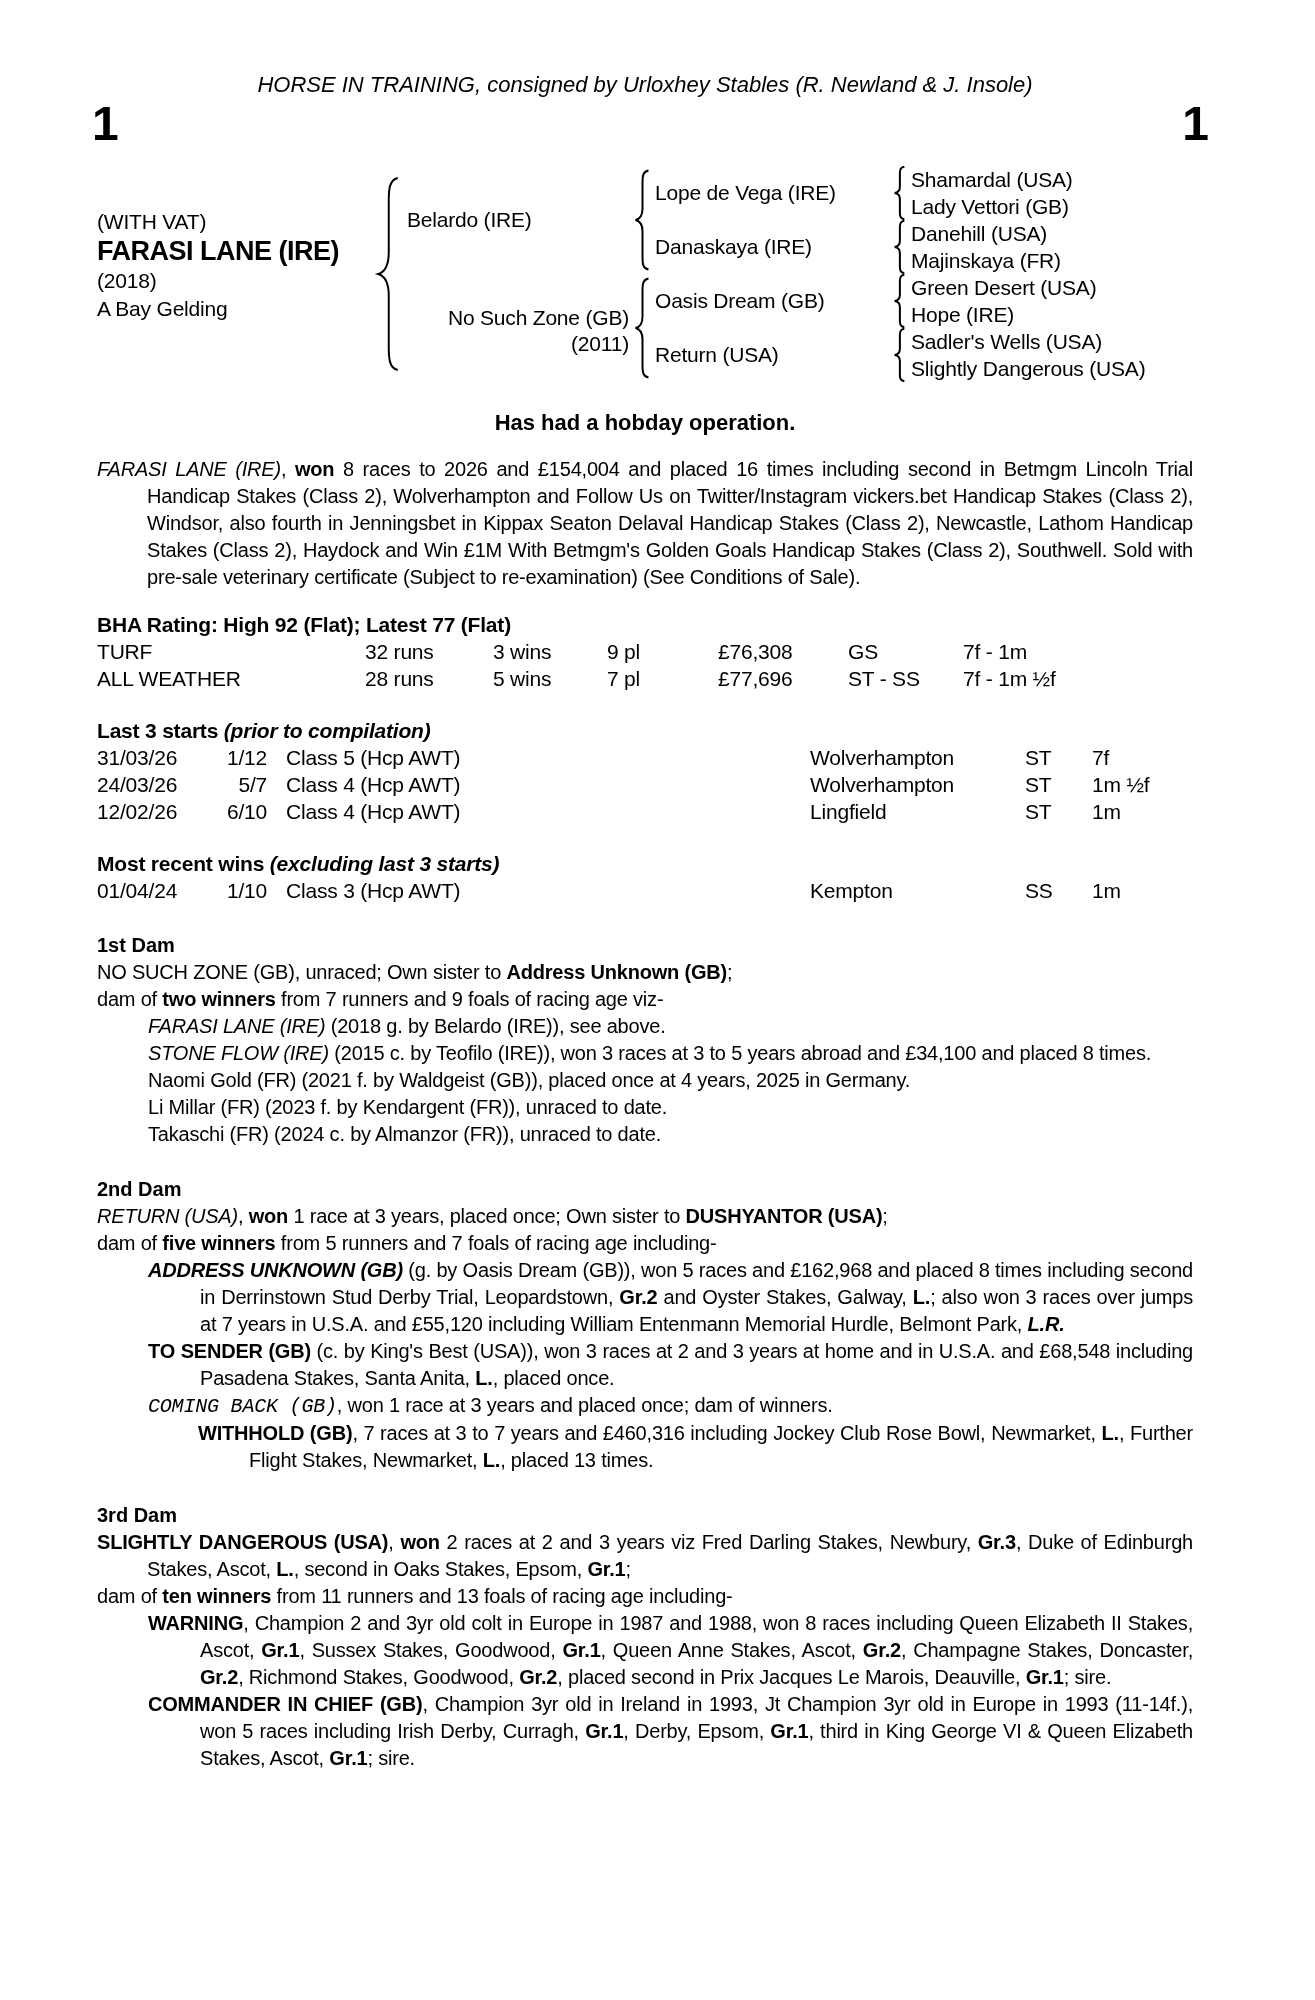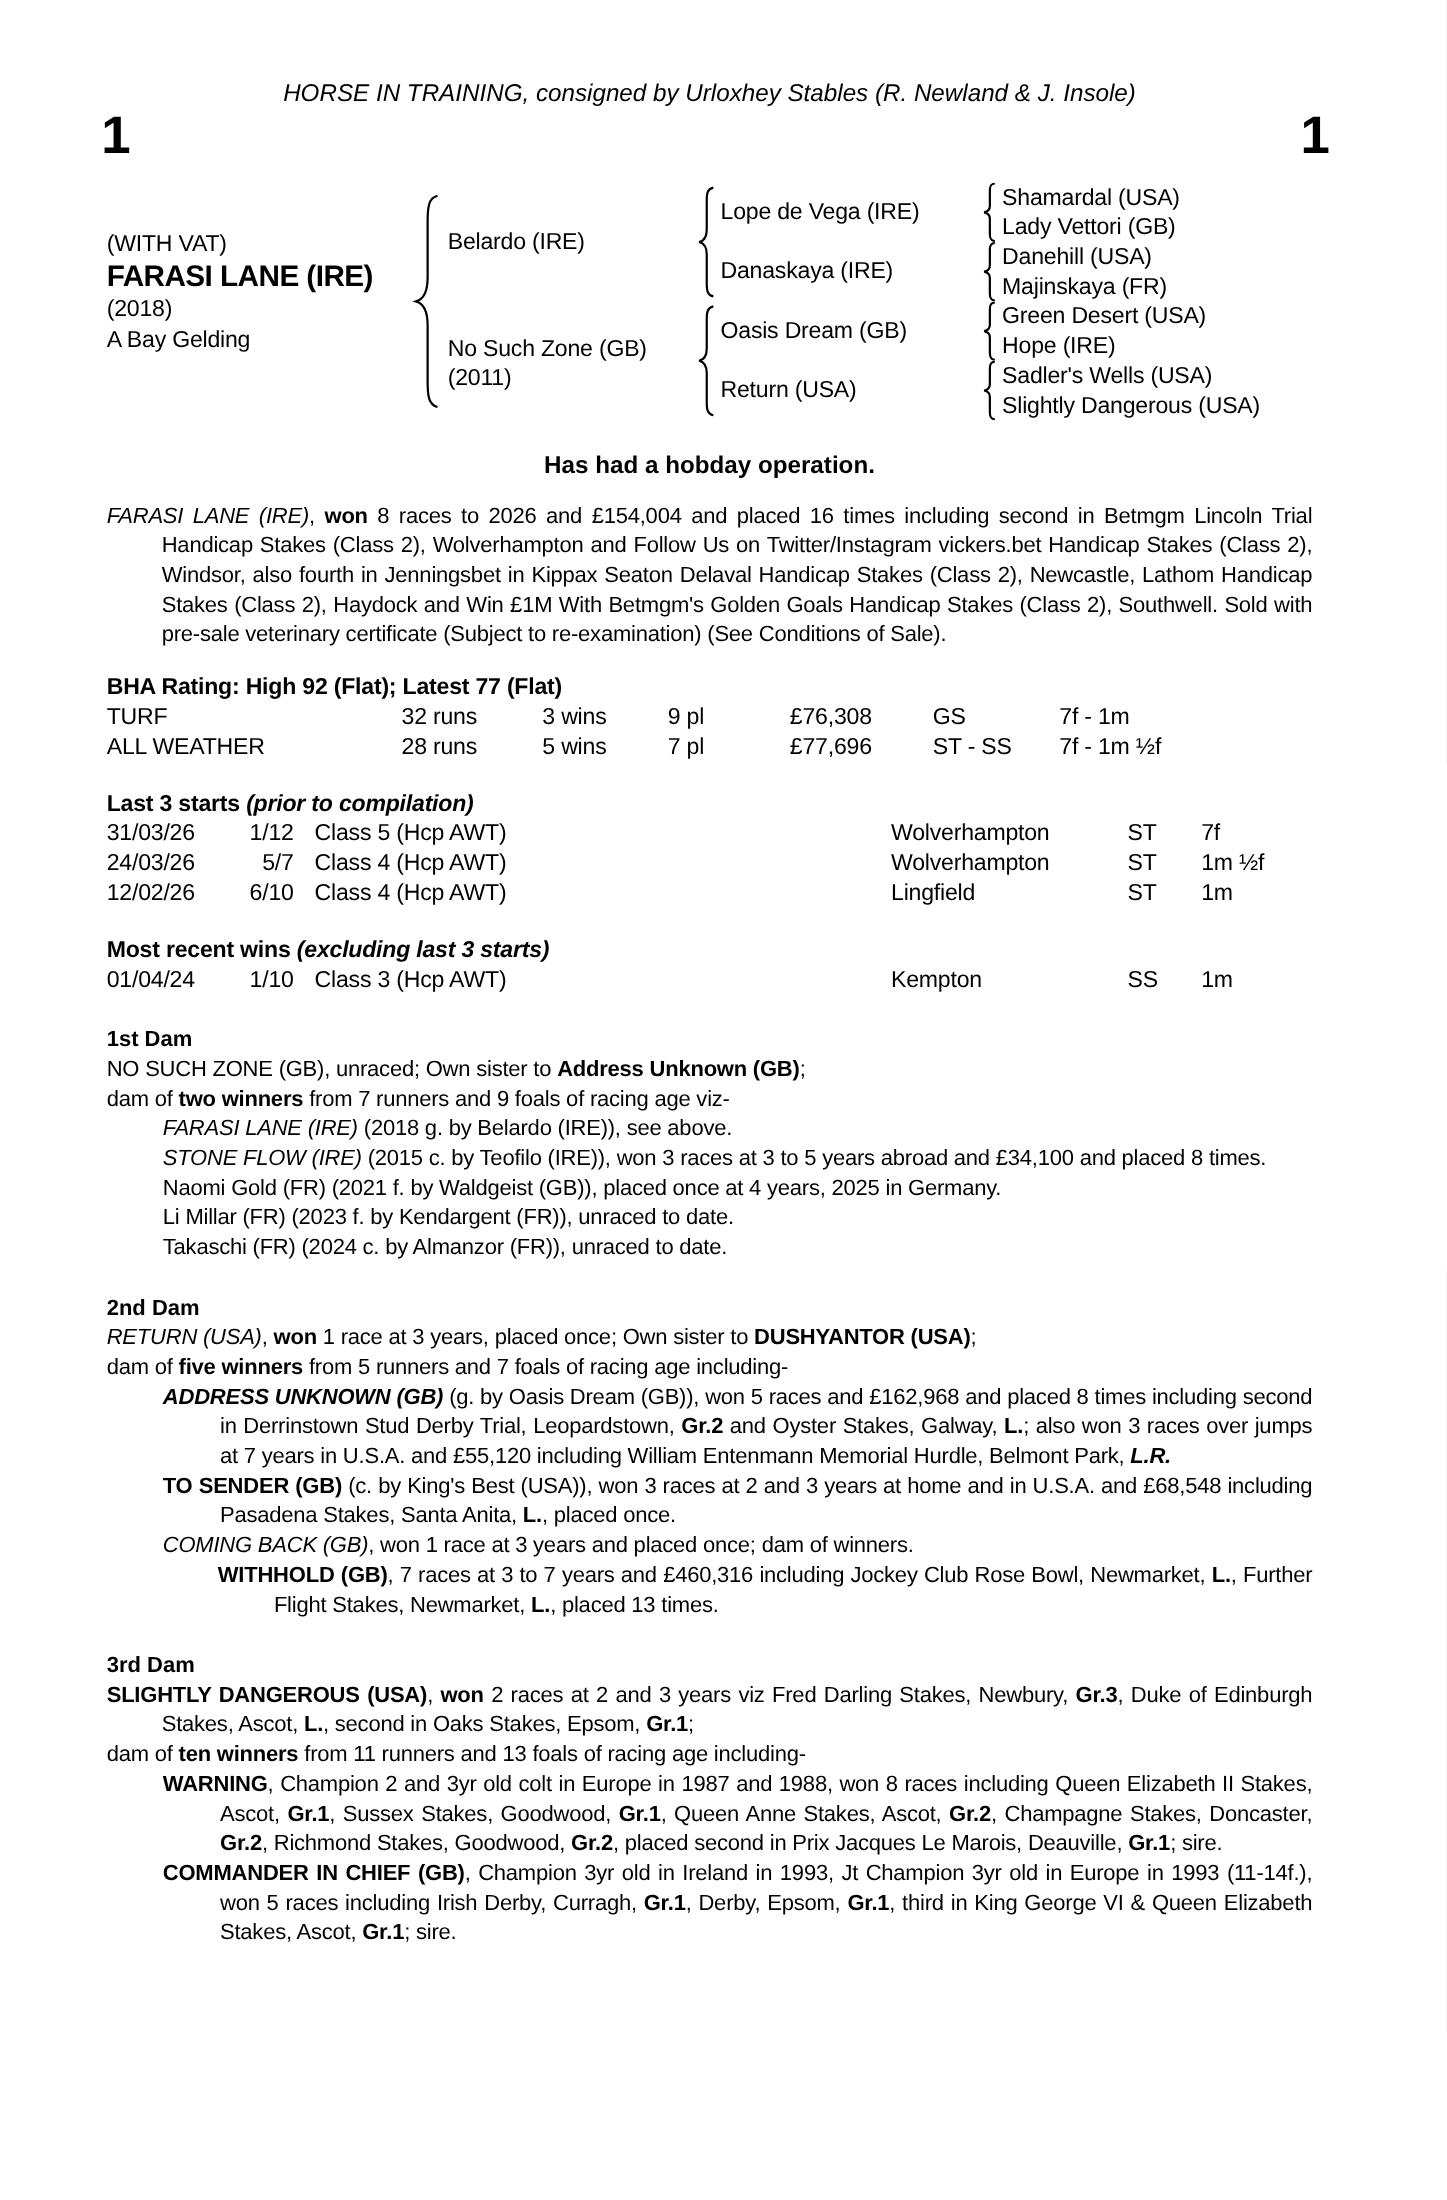--- a/index.html
+++ b/index.html
@@ -36,21 +36,21 @@
     font-size:21px;
     letter-spacing:-0.2px;
   }
   .ped .cell{display:flex;flex-direction:column;justify-content:center;line-height:26px;}
   .subject{grid-column:1;grid-row:1/9;padding-top:42px;}
   .subject div{line-height:28px;}
   .subj-name{font-weight:bold;font-size:27px;line-height:31px !important;letter-spacing:-0.5px;}
   .bracebox{display:flex;align-items:center;justify-content:center;}
   .br1{grid-column:2;grid-row:1/9;}
   .sire{grid-column:3;grid-row:1/5;}
-  .damp{grid-column:3;grid-row:5/9;padding-top:6px;}
+  .damp{grid-column:3;grid-row:5/9;padding-top:6px;align-items:flex-end;}
   .br2a{grid-column:4;grid-row:1/5;}
   .br2b{grid-column:4;grid-row:5/9;}
   .gp1{grid-column:5;grid-row:1/3;}
   .gp2{grid-column:5;grid-row:3/5;}
   .gp3{grid-column:5;grid-row:5/7;}
   .gp4{grid-column:5;grid-row:7/9;}
   .br3a{grid-column:6;grid-row:1/3;}
   .br3b{grid-column:6;grid-row:3/5;}
   .br3c{grid-column:6;grid-row:5/7;}
   .br3d{grid-column:6;grid-row:7/9;}
@@ -259,21 +259,21 @@
       <p class="blk hang1"><span>Li Millar (FR) (2023 f. by Kendargent (FR)), unraced to date.</span></p>
       <p class="blk hang1"><span>Takaschi (FR) (2024 c. by Almanzor (FR)), unraced to date.</span></p>
     </div>
 
     <div class="dam">
       <div class="dam-head">2nd Dam</div>
       <p class="blk hang0"><span style="font-style: italic;">RETURN (USA)</span><span>, </span><span style="font-weight: bold;">won</span><span> 1 race at 3 years, placed once; Own sister to </span><span style="font-weight: bold;">DUSHYANTOR (USA)</span><span>;</span></p>
       <p class="blk hang0"><span>dam of </span><span style="font-weight: bold;">five winners</span><span> from 5 runners and 7 foals of racing age including-</span></p>
       <p class="blk hang1"><span style="font-weight: bold; font-style: italic;">ADDRESS UNKNOWN (GB)</span><span> (g. by Oasis Dream (GB)), won 5 races and £162,968 and placed 8 times including second in Derrinstown Stud Derby Trial, Leopardstown, </span><span style="font-weight: bold;">Gr.2</span><span> and Oyster Stakes, Galway, </span><span style="font-weight: bold;">L.</span><span>; also won 3 races over jumps at 7 years in U.S.A. and £55,120 including William Entenmann Memorial Hurdle, Belmont Park, </span><span style="font-weight: bold; font-style: italic;">L.R.</span></p>
       <p class="blk hang1"><span style="font-weight: bold;">TO SENDER (GB)</span><span> (c. by King's Best (USA)), won 3 races at 2 and 3 years at home and in U.S.A. and £68,548 including Pasadena Stakes, Santa Anita, </span><span style="font-weight: bold;">L.</span><span>, placed once.</span></p>
-      <p class="blk hang1"><span style="font-style: italic;">COMING BACK (GB)</span><span>, won 1 race at 3 years and placed once; dam of winners.</span></p>
+      <p class="blk hang1"><span style="font-style: italic; font-family: Liberation Mono, monospace;">COMING BACK (GB)</span><span>, won 1 race at 3 years and placed once; dam of winners.</span></p>
       <p class="blk hang2"><span style="font-weight: bold;">WITHHOLD (GB)</span><span>, 7 races at 3 to 7 years and £460,316 including Jockey Club Rose Bowl, Newmarket, </span><span style="font-weight: bold;">L.</span><span>, Further Flight Stakes, Newmarket, </span><span style="font-weight: bold;">L.</span><span>, placed 13 times.</span></p>
     </div>
 
     <div class="dam">
       <div class="dam-head">3rd Dam</div>
       <p class="blk hang0"><span style="font-weight: bold;">SLIGHTLY DANGEROUS (USA)</span><span>, </span><span style="font-weight: bold;">won</span><span> 2 races at 2 and 3 years viz Fred Darling Stakes, Newbury, </span><span style="font-weight: bold;">Gr.3</span><span>, Duke of Edinburgh Stakes, Ascot, </span><span style="font-weight: bold;">L.</span><span>, second in Oaks Stakes, Epsom, </span><span style="font-weight: bold;">Gr.1</span><span>;</span></p>
       <p class="blk hang0"><span>dam of </span><span style="font-weight: bold;">ten winners</span><span> from 11 runners and 13 foals of racing age including-</span></p>
       <p class="blk hang1"><span style="font-weight: bold;">WARNING</span><span>, Champion 2 and 3yr old colt in Europe in 1987 and 1988, won 8 races including Queen Elizabeth II Stakes, Ascot, </span><span style="font-weight: bold;">Gr.1</span><span>, Sussex Stakes, Goodwood, </span><span style="font-weight: bold;">Gr.1</span><span>, Queen Anne Stakes, Ascot, </span><span style="font-weight: bold;">Gr.2</span><span>, Champagne Stakes, Doncaster, </span><span style="font-weight: bold;">Gr.2</span><span>, Richmond Stakes, Goodwood, </span><span style="font-weight: bold;">Gr.2</span><span>, placed second in Prix Jacques Le Marois, Deauville, </span><span style="font-weight: bold;">Gr.1</span><span>; sire.</span></p>
       <p class="blk hang1"><span style="font-weight: bold;">COMMANDER IN CHIEF (GB)</span><span>, Champion 3yr old in Ireland in 1993, Jt Champion 3yr old in Europe in 1993 (11-14f.), won 5 races including Irish Derby, Curragh, </span><span style="font-weight: bold;">Gr.1</span><span>, Derby, Epsom, </span><span style="font-weight: bold;">Gr.1</span><span>, third in King George VI &amp; Queen Elizabeth Stakes, Ascot, </span><span style="font-weight: bold;">Gr.1</span><span>; sire.</span></p>
     </div>

